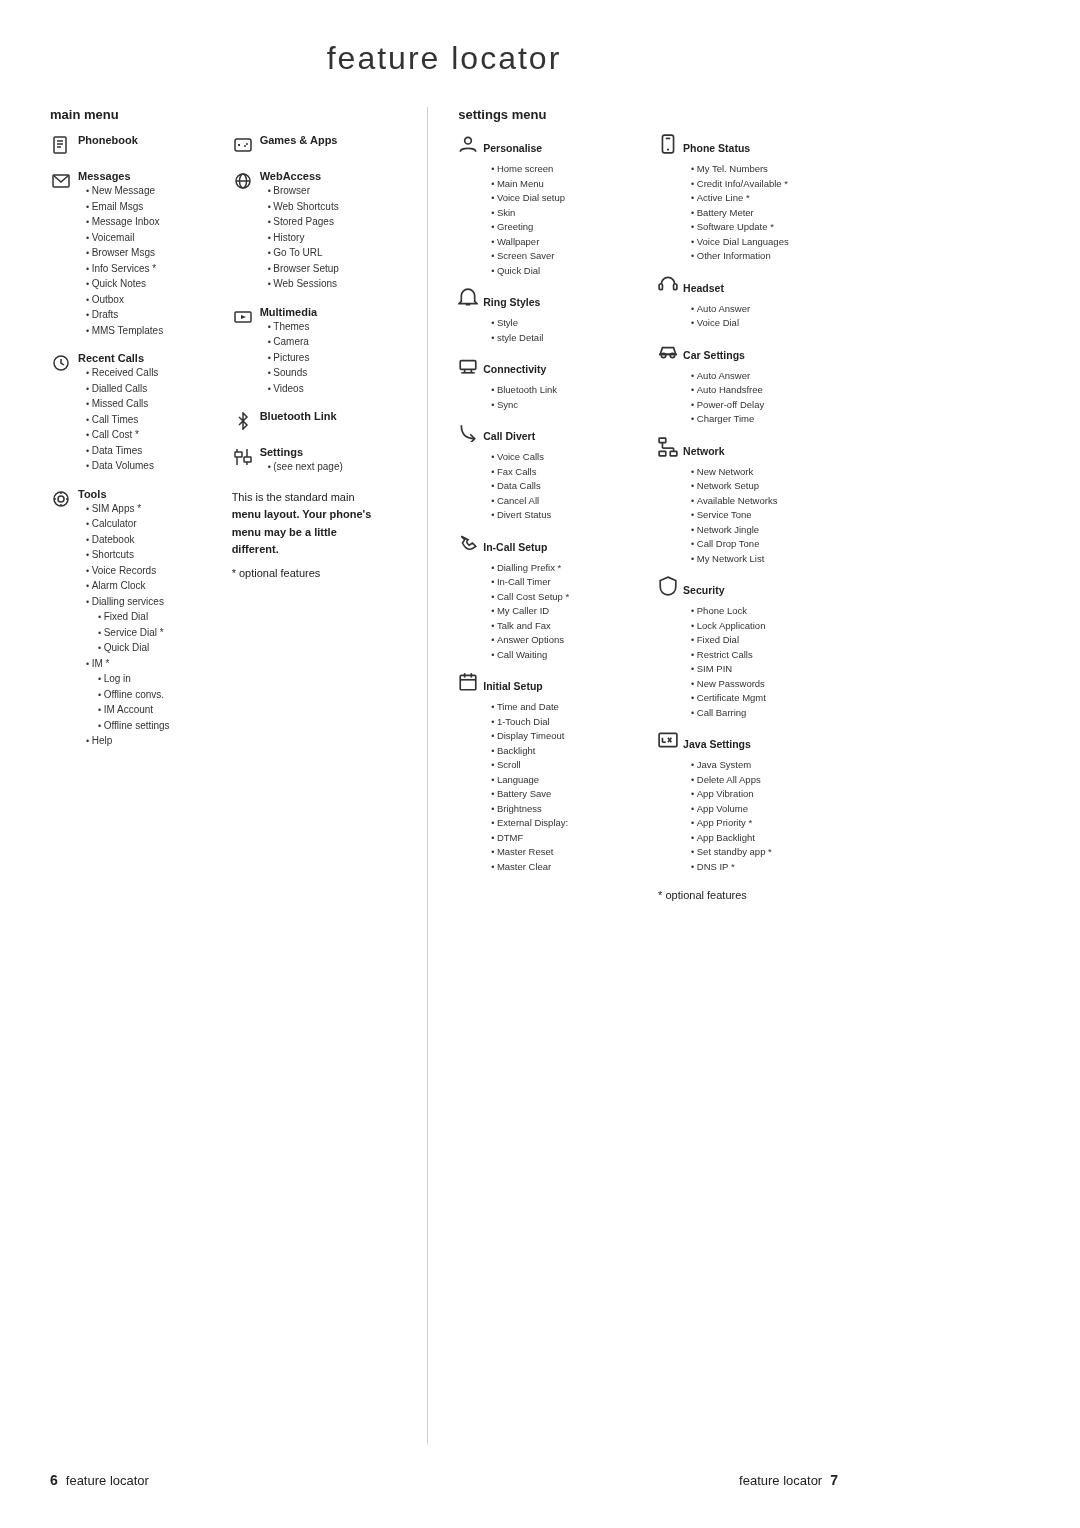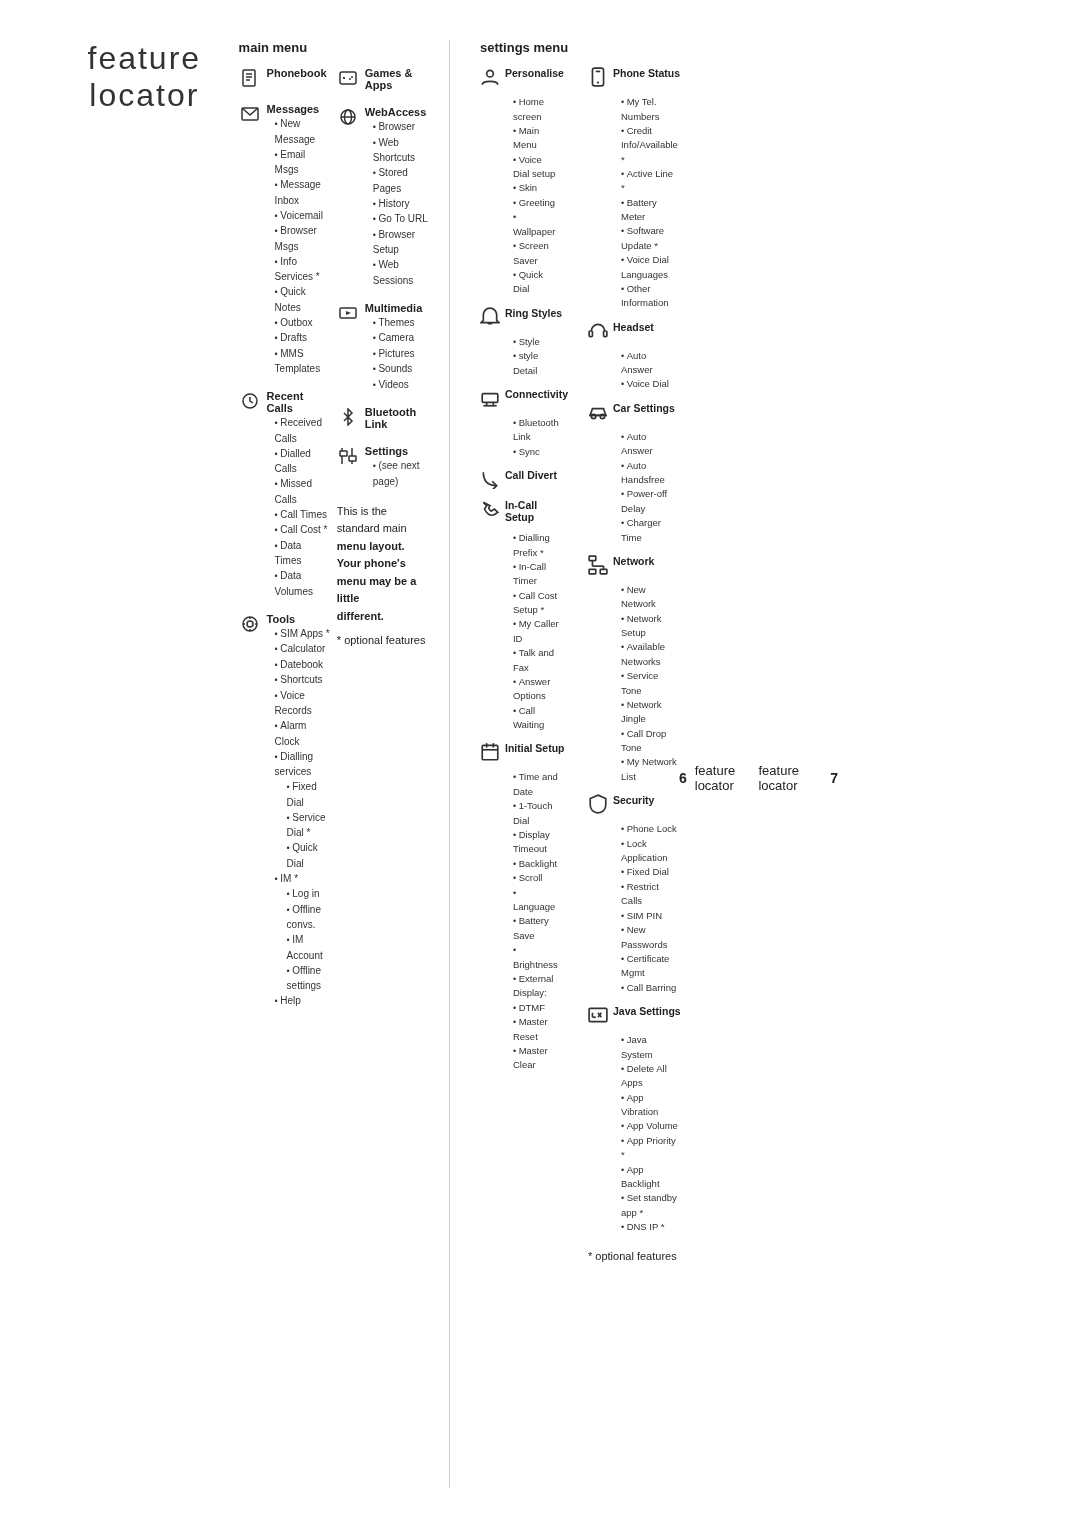--- a/index.html
+++ b/index.html
@@ -10,21 +10,21 @@
       color: #222;
       width: 1080px;
       min-height: 1528px;
     }
 
     .page-container {
       width: 888px;
       min-height: 1528px;
       padding: 40px 50px 40px 50px;
       display: flex;
-      flex-direction: row;
+      flex-direction: column;
     }
 
     .page-title {
       text-align: center;
       font-size: 32px;
       font-weight: 300;
       letter-spacing: 2px;
       margin-bottom: 30px;
       color: #333;
     }
@@ -121,21 +121,21 @@
       font-size: 11px;
       margin-top: 8px;
     }
 
     .settings-item {
       margin-bottom: 10px;
     }
 
     .settings-item-header {
       display: flex;
-      align-items: flex-start;
+      align-items: flex-end;
       margin-bottom: 2px;
     }
 
     .settings-icon {
       width: 20px;
       height: 20px;
       margin-right: 5px;
       flex-shrink: 0;
       display: flex;
       align-items: center;
@@ -490,20 +490,27 @@
           <div class="settings-item">
             <div class="settings-item-header">
               <div class="settings-icon">
                 <svg viewBox="0 0 18 18" fill="none" stroke="#333" stroke-width="1.5">
                   <path d="M3,3 C3,11 7,15 15,15"></path>
                   <polyline points="11,11 15,15 11,19"></polyline>
                 </svg>
               </div>
               <div class="settings-item-title">Call Divert</div>
             </div>
+            <ul class="settings-sub-items">
+              <li>Voice Calls</li>
+              <li>Fax Calls</li>
+              <li>Data Calls</li>
+              <li>Cancel All</li>
+              <li>Divert Status</li>
+            </ul>
           </div>
 
           <div class="settings-item">
             <div class="settings-item-header">
               <div class="settings-icon">
                 <svg viewBox="0 0 18 18" fill="none" stroke="#333" stroke-width="1.5">
                   <path d="M3,3 L6,6 L4,9 C6,13 9,16 13,14 L16,12 L13,9 L10,11 C8,9 7,8 9,6 Z"></path>
                 </svg>
               </div>
               <div class="settings-item-title">In-Call Setup</div>

